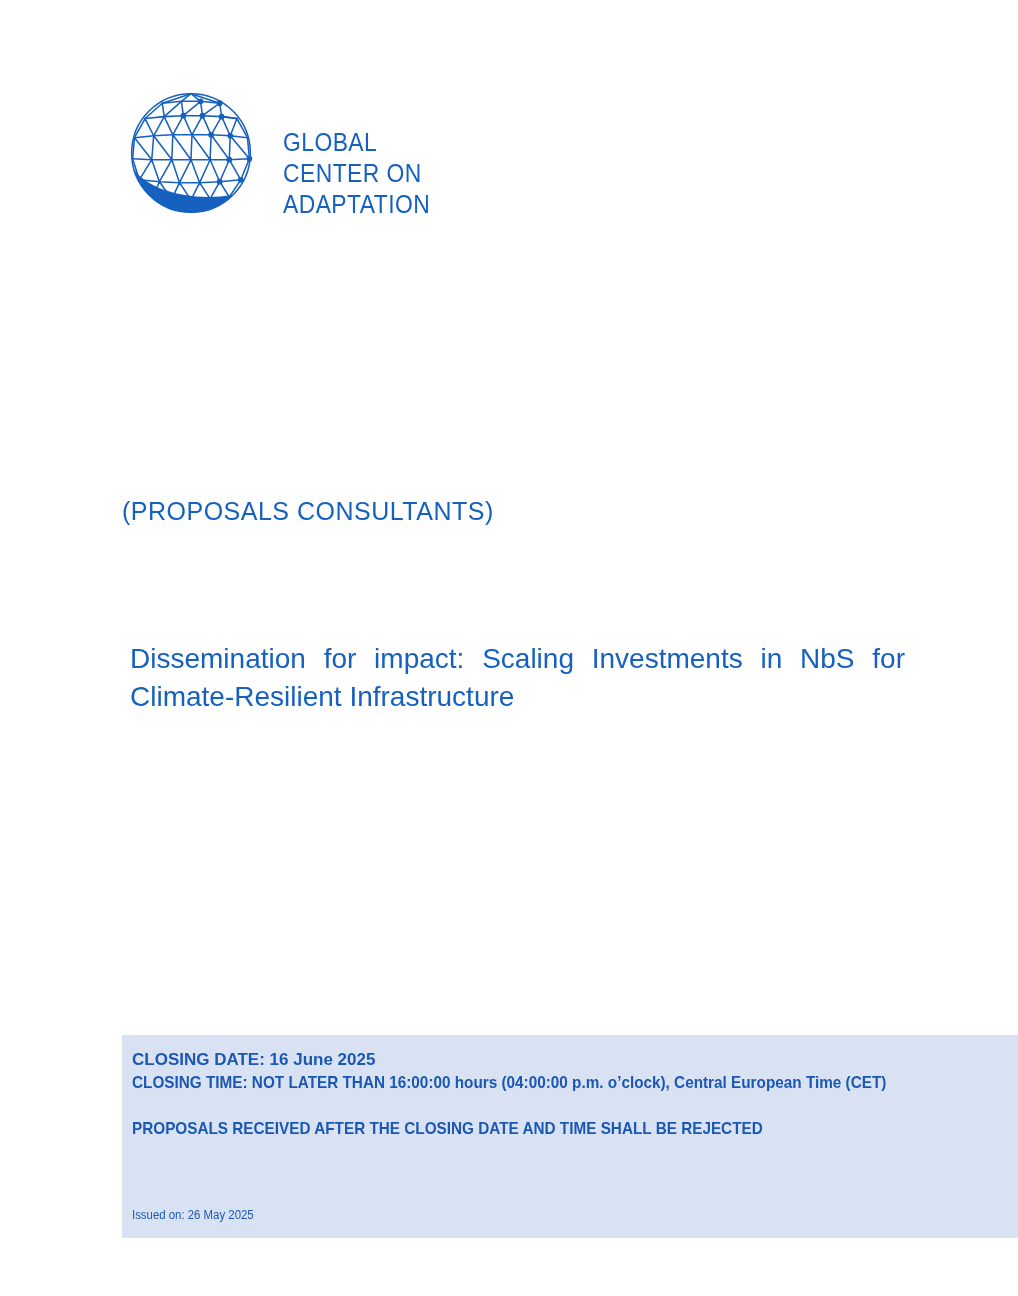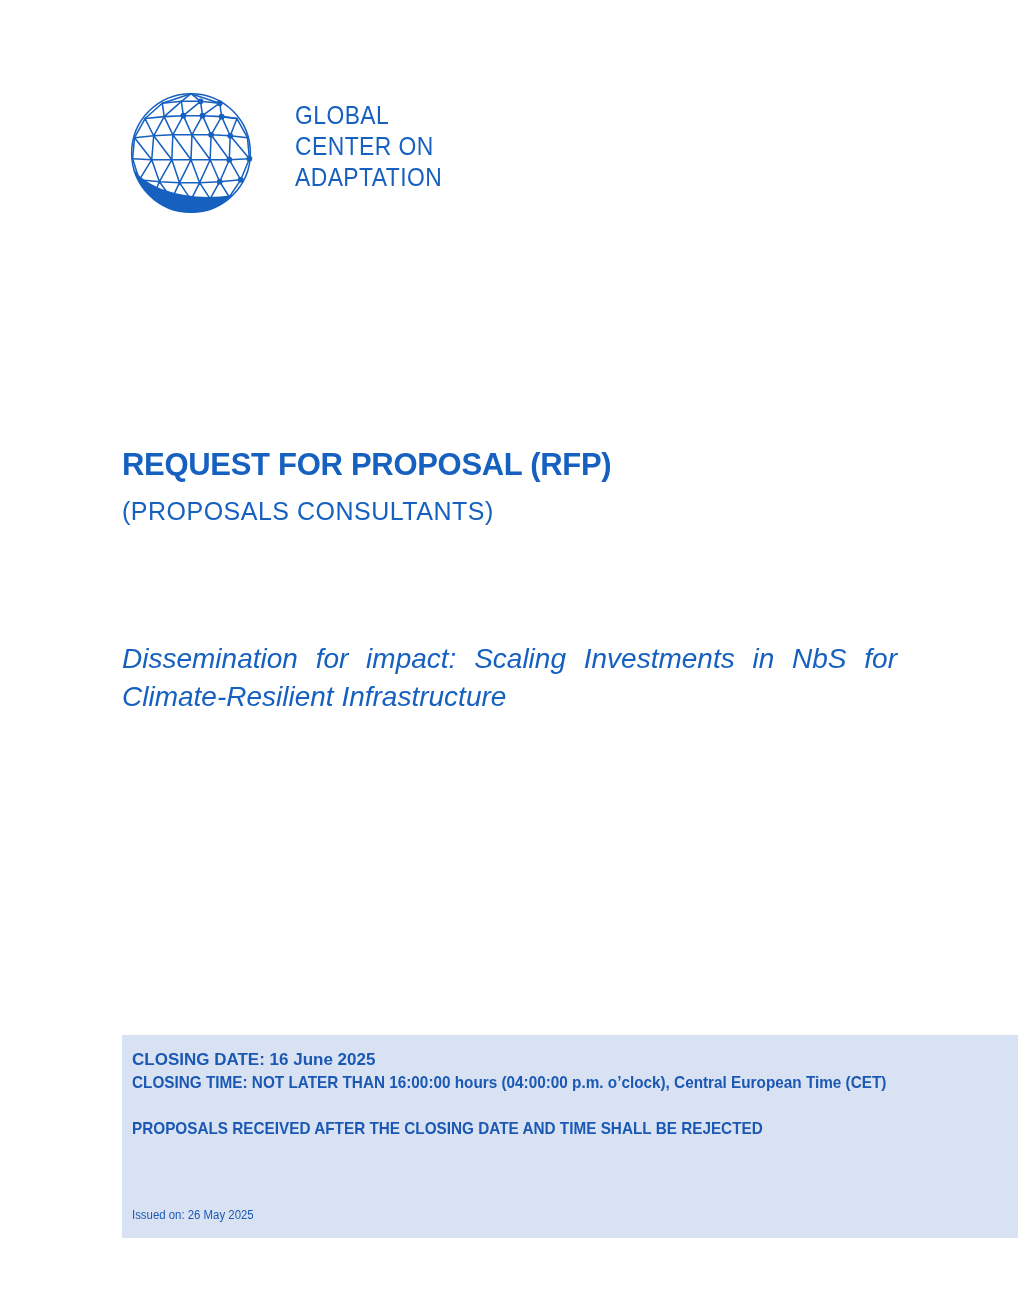--- a/index.html
+++ b/index.html
@@ -20,22 +20,22 @@
     background: #ffffff;
     overflow: hidden;
   }
 
   
   .logo {
     position: absolute;
     left: 123px;
     top: 86px;
     display: flex;
-    align-items: flex-start;
-    gap: 36px;
+    align-items: flex-end;
+    gap: 24px;
   }
   .logo svg { width: 136px; height: 134px; display: block; }
   .logo-text {
     margin-top: 14px;
     font-size: 26px;
     line-height: 31px;
     letter-spacing: 0.5px;
     font-weight: 500;
     color: var(--brand-blue);
     transform: scaleX(0.88);
@@ -59,28 +59,27 @@
     left: 122px;
     top: 497px;
     font-size: 25px;
     letter-spacing: 0.5px;
     color: var(--brand-blue);
     white-space: nowrap;
   }
 
   .subject {
     position: absolute;
-    left: 122px;
+    left: 130px;
     top: 640px;
     width: 775px;
     font-size: 28px;
     line-height: 38px;
     text-align: justify;
     color: var(--brand-blue);
-    font-style: italic;
   }
 
   .reference {
     position: absolute;
     left: 122px;
     top: 798px;
     font-size: 24px;
     color: var(--brand-blue);
   }
 
@@ -166,21 +165,20 @@
         </g>
       </svg>
     </span>
     <div class="logo-text">
       <div>GLOBAL</div>
       <div>CENTER ON</div>
       <div>ADAPTATION</div>
     </div>
   </div>
 
-  <div class="rfp-title">REQUEST FOR PROPOSAL (RFP)</div>
   <div class="rfp-subtitle">(PROPOSALS CONSULTANTS)</div>
 
   <div class="subject">Dissemination for impact: Scaling Investments in NbS for Climate-Resilient Infrastructure</div>
 
 
   <div class="closing-box">
     <div class="line">
       <span>CLOSING DATE: 16 June 2025</span>
     </div>
     <div class="line">

